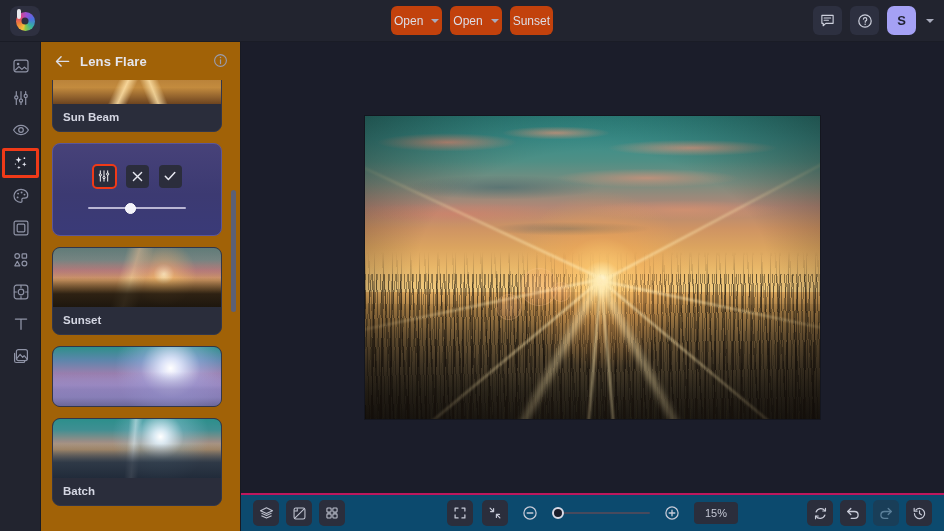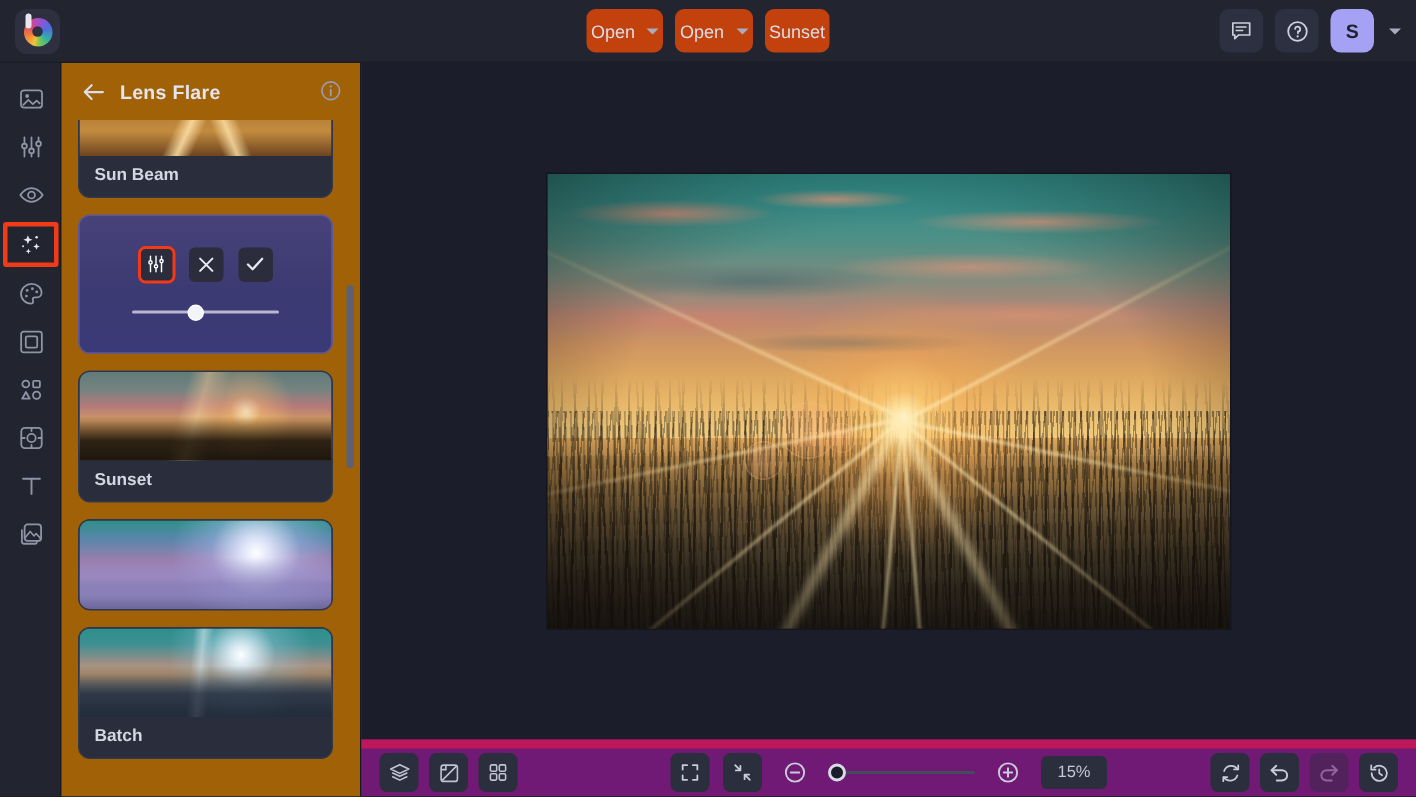--- a/index.html
+++ b/index.html
@@ -308,22 +308,22 @@
     border: 1px solid rgba(255,200,150,.22);
   }
   .vignette {
     position: absolute; inset: 0; pointer-events: none;
     background: radial-gradient(ellipse 80% 80% at 50% 50%, rgba(0,0,0,0) 48%, rgba(10,6,4,.55) 100%);
   }
 
   
   .bottombar {
     position: absolute; left: 241px; top: 493px; width: 703px; height: 38px;
-    background: #701a75;
-    border-top: 6px solid #be185d;
+    background: #0c4a6e;
+    border-top: 2px solid #be185d;
     display: flex; align-items: center;
   }
   .bb-left { position: absolute; left: 12px; display: flex; gap: 7px; }
   .bb-center {
     position: absolute; left: 0; right: 0;
     display: flex; justify-content: center; align-items: center; gap: 9px;
   }
   .bb-right { position: absolute; right: 12px; display: flex; gap: 7px; }
   .bb-btn {
     width: 26px; height: 26px; border-radius: 5px;

